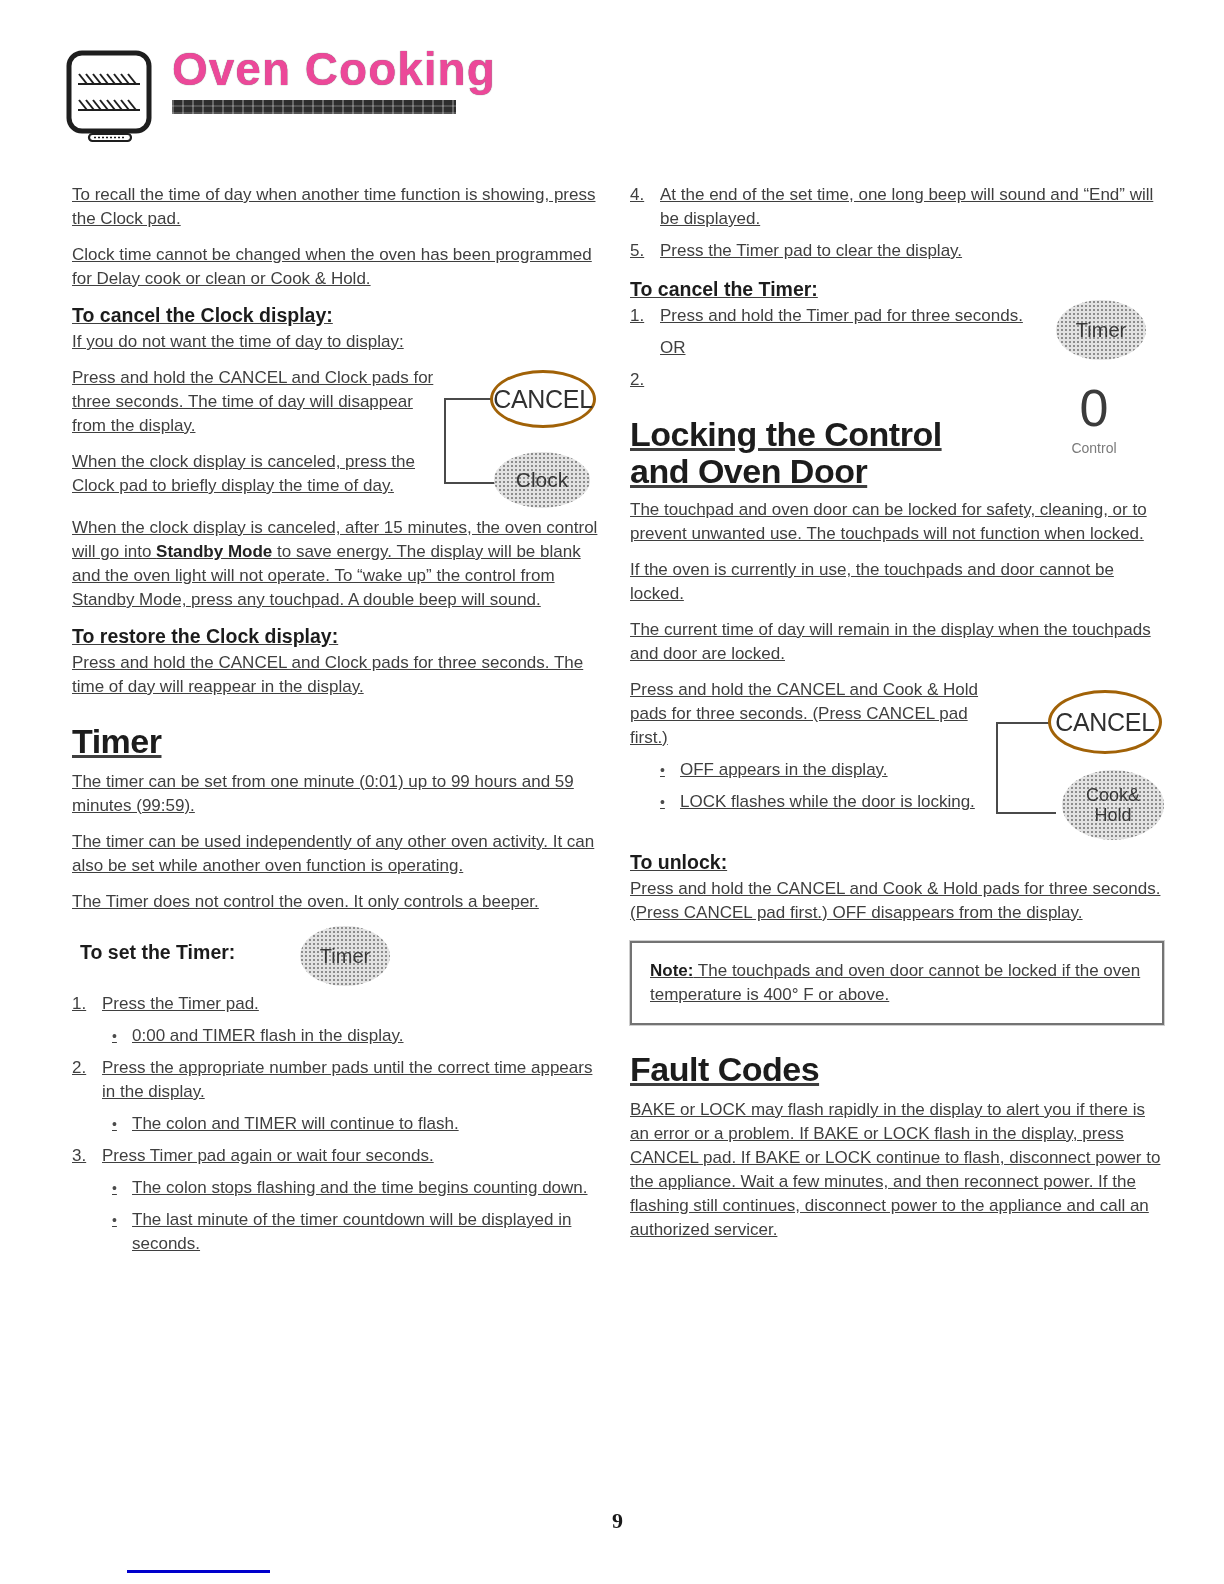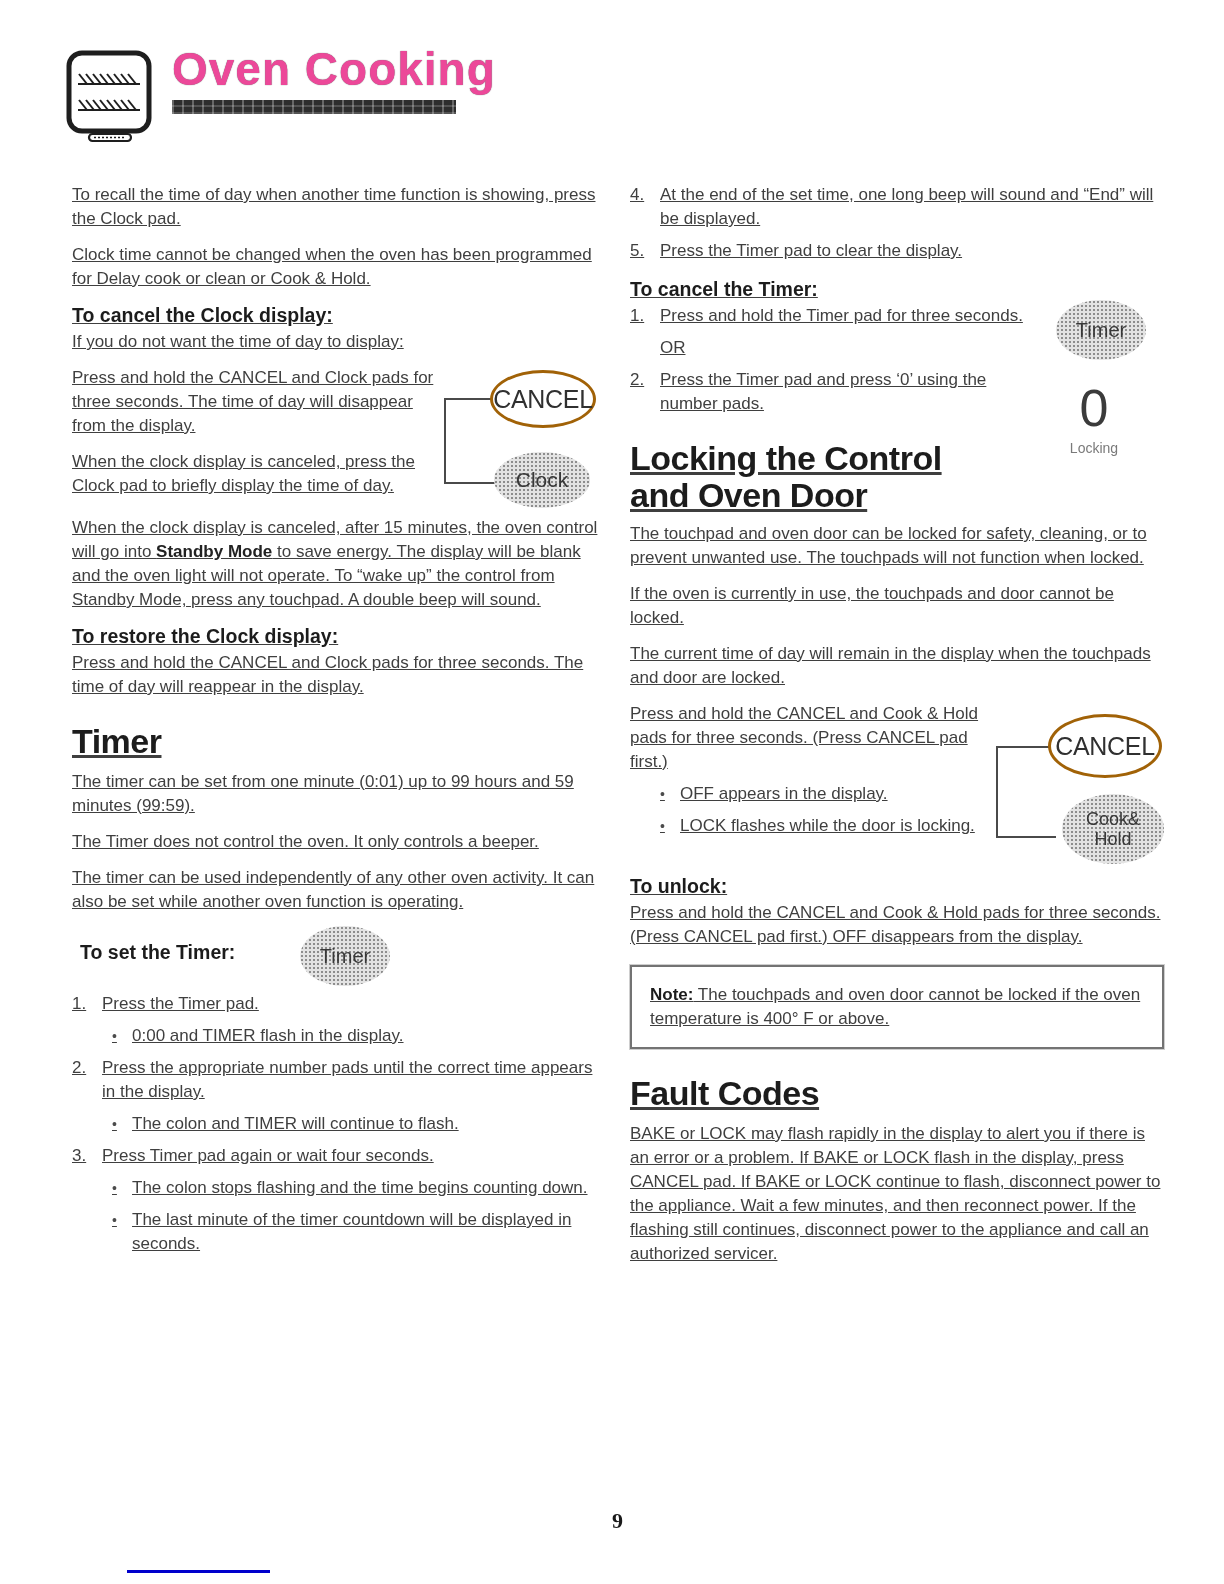--- a/index.html
+++ b/index.html
@@ -136,22 +136,22 @@
     </div>
   </div>
 
   <p class="body"><span>When the clock display is canceled, after 15 minutes, the oven control will go into </span><b class="inline">Standby Mode</b><span> to save energy.  The display will be blank and the oven light will not operate.  To “wake up” the control from Standby Mode, press any touchpad.  A double beep will sound.</span></p>
 
   <h3 class="sub">To restore the Clock display:</h3>
   <p class="body">Press and hold the CANCEL and Clock pads for three seconds. The time of day will reappear in the display.</p>
 
   <h2 class="big">Timer</h2>
   <p class="body">The timer can be set from one minute (0:01) up to 99 hours and 59 minutes (99:59).</p>
+  <p class="body">The timer can be used independently of any other oven activity.  It can also be set while another oven function is operating.</p>
   <p class="body">The Timer does not control the oven.  It only controls a beeper.</p>
-  <p class="body">The timer can be used independently of any other oven activity.  It can also be set while another oven function is operating.</p>
 
   <div class="set-timer-row">
     <h3 class="sub">To set the Timer:</h3>
     <div class="pad-gray pad-timer">Timer</div>
   </div>
 
   <div class="step">
     <span class="step-num">1.</span>
     <span class="step-text">Press the Timer pad.</span>
   </div>
@@ -196,25 +196,24 @@
   <h3 class="sub">To cancel the Timer:</h3>
   <div class="cancel-timer-block">
     <div class="step" style="padding-right:130px;">
       <span class="step-num">1.</span>
       <span class="step-text">Press and hold the Timer pad for three seconds.</span>
     </div>
     <div class="pad-gray pad-timer2">Timer</div>
     <p class="body" style="margin:0 0 8px 30px;">OR</p>
     <div class="step" style="padding-right:130px;margin-bottom:14px;">
       <span class="step-num">2.</span>
-      <span class="step-text">Press the Timer pad and press ‘0’ using the number pads.</span>
     </div>
     <div class="zero-wrap">
       <div class="zero-digit">0</div>
-      <div class="zero-label">Locking</div>
+      <div class="zero-label">Control</div>
     </div>
   </div>
 
   <h2 class="big" style="margin-bottom:8px;"><span>Locking the Control</span><br><span>and Oven Door</span></h2>
 
   <p class="body">The touchpad and oven door can be locked for safety, cleaning, or to prevent unwanted use.  The touchpads will not function when locked.</p>
   <p class="body">If the oven is currently in use, the touchpads and door cannot be locked.</p>
   <p class="body">The current time of day will remain in the display when the touchpads and door are locked.</p>
 
   <div class="media" style="padding-right:178px;min-height:168px;">

